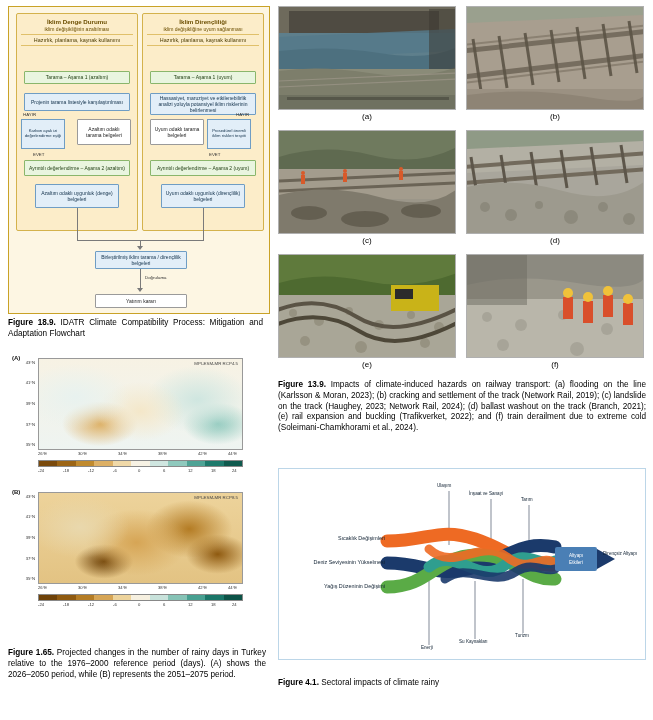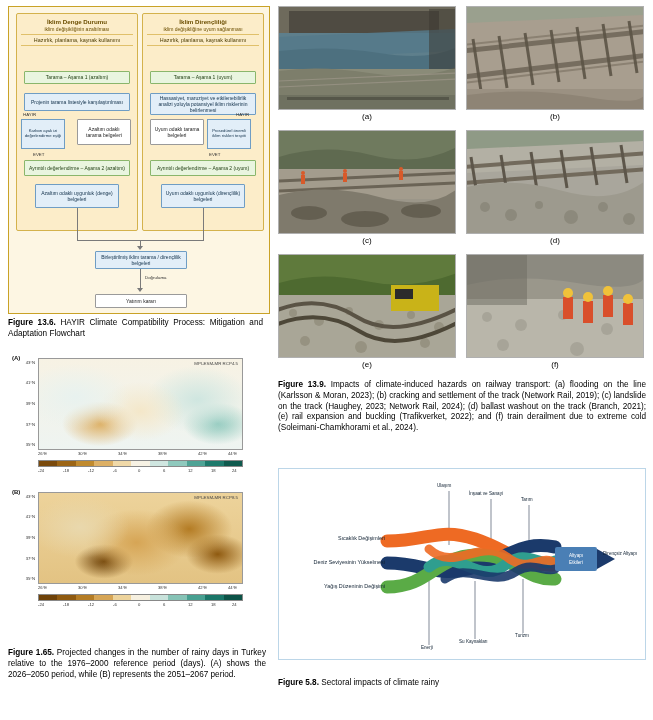--- a/index.html
+++ b/index.html
@@ -198,21 +198,21 @@
     <div class="fc-node blue" style="left:86px; top:244px; width:92px; height:18px;">Birleştirilmiş iklim tarama / dirençlilik belgeleri</div>
 
     <div class="fc-line" style="left:131px; top:262px; width:1px; height:20px;"></div>
     <div class="fc-arrow" style="left:128px; top:281px;"></div>
     <div class="fc-lbl" style="left:136px; top:268px;">Doğrulama</div>
 
     <div class="fc-node white" style="left:86px; top:287px; width:92px; height:14px;">Yatırım kararı</div>
   </div>
 
   <div class="caption" id="cap136">
-    <b>Figure 13.6.</b><span> HAYIR Climate Compatibility Process: Mitigation and Adaptation Flowchart</span>
+    <b>Figure 18.9.</b><span> IDATR Climate Compatibility Process: Mitigation and Adaptation Flowchart</span>
   </div>
 
   <div id="fig121-wrap">
 
     <div class="map-card" id="mapA">
       <div class="map-panel-letter">(A)</div>
       <div class="map-plot" style="background:
              radial-gradient(ellipse 38% 52% at 18% 42%, #e8f2ef 0%, rgba(232,242,239,0) 70%),
              radial-gradient(ellipse 30% 46% at 50% 58%, #f4e7c9 0%, rgba(244,231,201,0) 72%),
              radial-gradient(ellipse 34% 50% at 78% 45%, #cfe6e0 0%, rgba(207,230,224,0) 75%),
@@ -309,21 +309,21 @@
         <span style="left:100px;">0</span>
         <span style="left:125px;">6</span>
         <span style="left:150px;">12</span>
         <span style="left:173px;">18</span>
         <span style="left:194px;">24</span>
       </div>
     </div>
   </div>
 
   <div class="caption" id="cap121">
-    <b>Figure 1.65.</b><span> Projected changes in the number of rainy days in Turkey relative to the 1976–2000 reference period (days). (A) shows the 2026–2050 period, while (B) represents the 2051–2067 period.</span>
+    <b>Figure 1.65.</b><span> Projected changes in the number of rainy days in Turkey relative to the 1976–2000 reference period (days). (A) shows the 2026–2050 period, while (B) represents the 2051–2075 period.</span>
   </div>
 
   <div id="fig139">
 
     <div class="ph ph-a">
       <svg width="178" height="104" viewBox="0 0 178 104" preserveAspectRatio="none">
         <rect width="178" height="104" fill="#8d8f84"></rect>
         <rect x="0" y="0" width="178" height="26" fill="#6e6a5c"></rect>
         <rect x="10" y="4" width="150" height="24" fill="#4f4b42"></rect>
         <rect x="0" y="26" width="178" height="40" fill="#5e7f8c"></rect>
@@ -530,16 +530,16 @@
     
     <div class="braid-top" style="left:142px; top:176px;">Enerji</div>
     <div class="braid-top" style="left:180px; top:170px;">Su Kaynakları</div>
     <div class="braid-top" style="left:236px; top:164px;">Turizm</div>
 
     
     <div class="braid-top" style="left:318px; top:82px; width:46px; text-align:center; line-height:1.2;">Dirençsiz Altyapı</div>
   </div>
 
   <div class="caption" id="cap33">
-    <b>Figure 5.8.</b><span> Sectoral impacts of climate rainy</span>
+    <b>Figure 4.1.</b><span> Sectoral impacts of climate rainy</span>
   </div>
 
 </div>
 
 </body></html>

